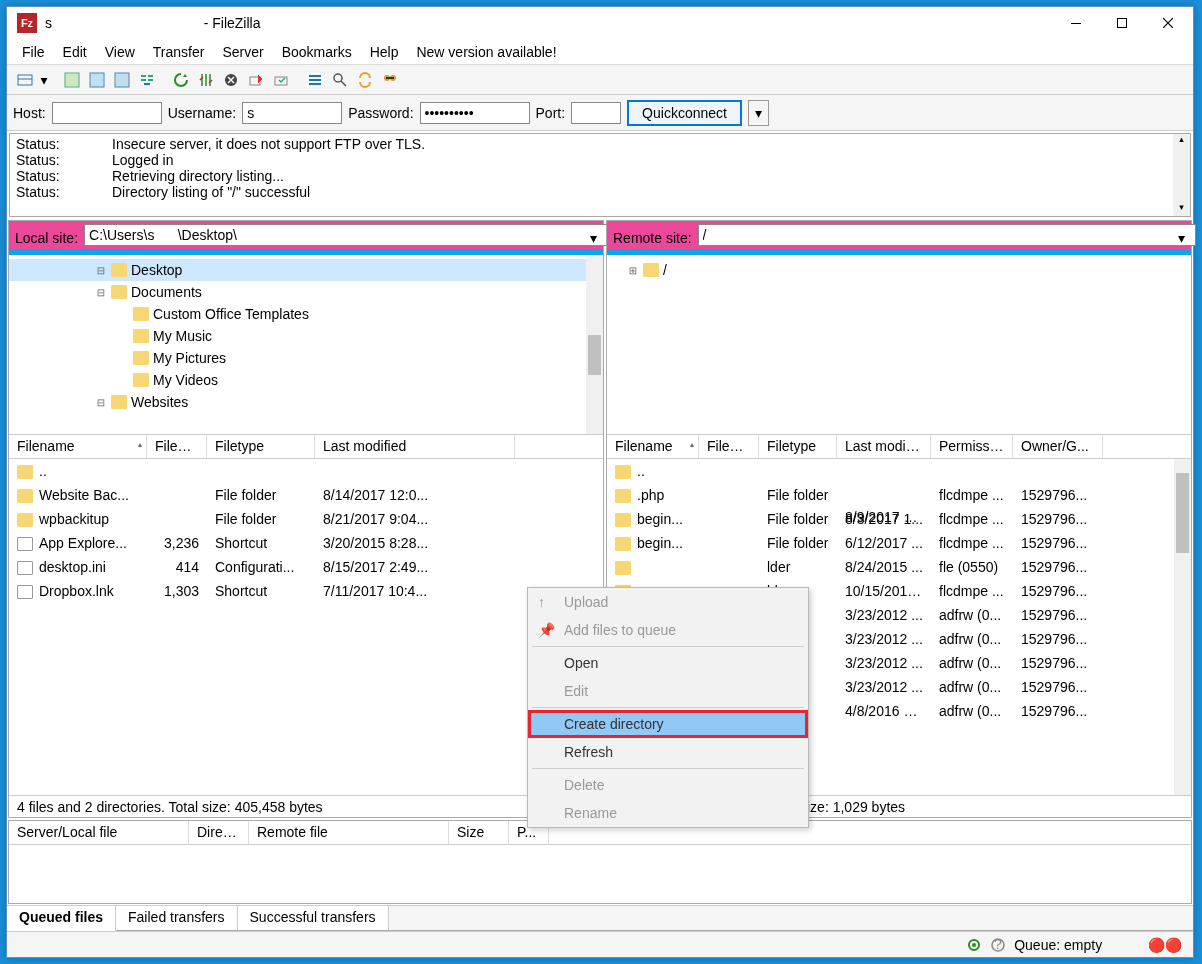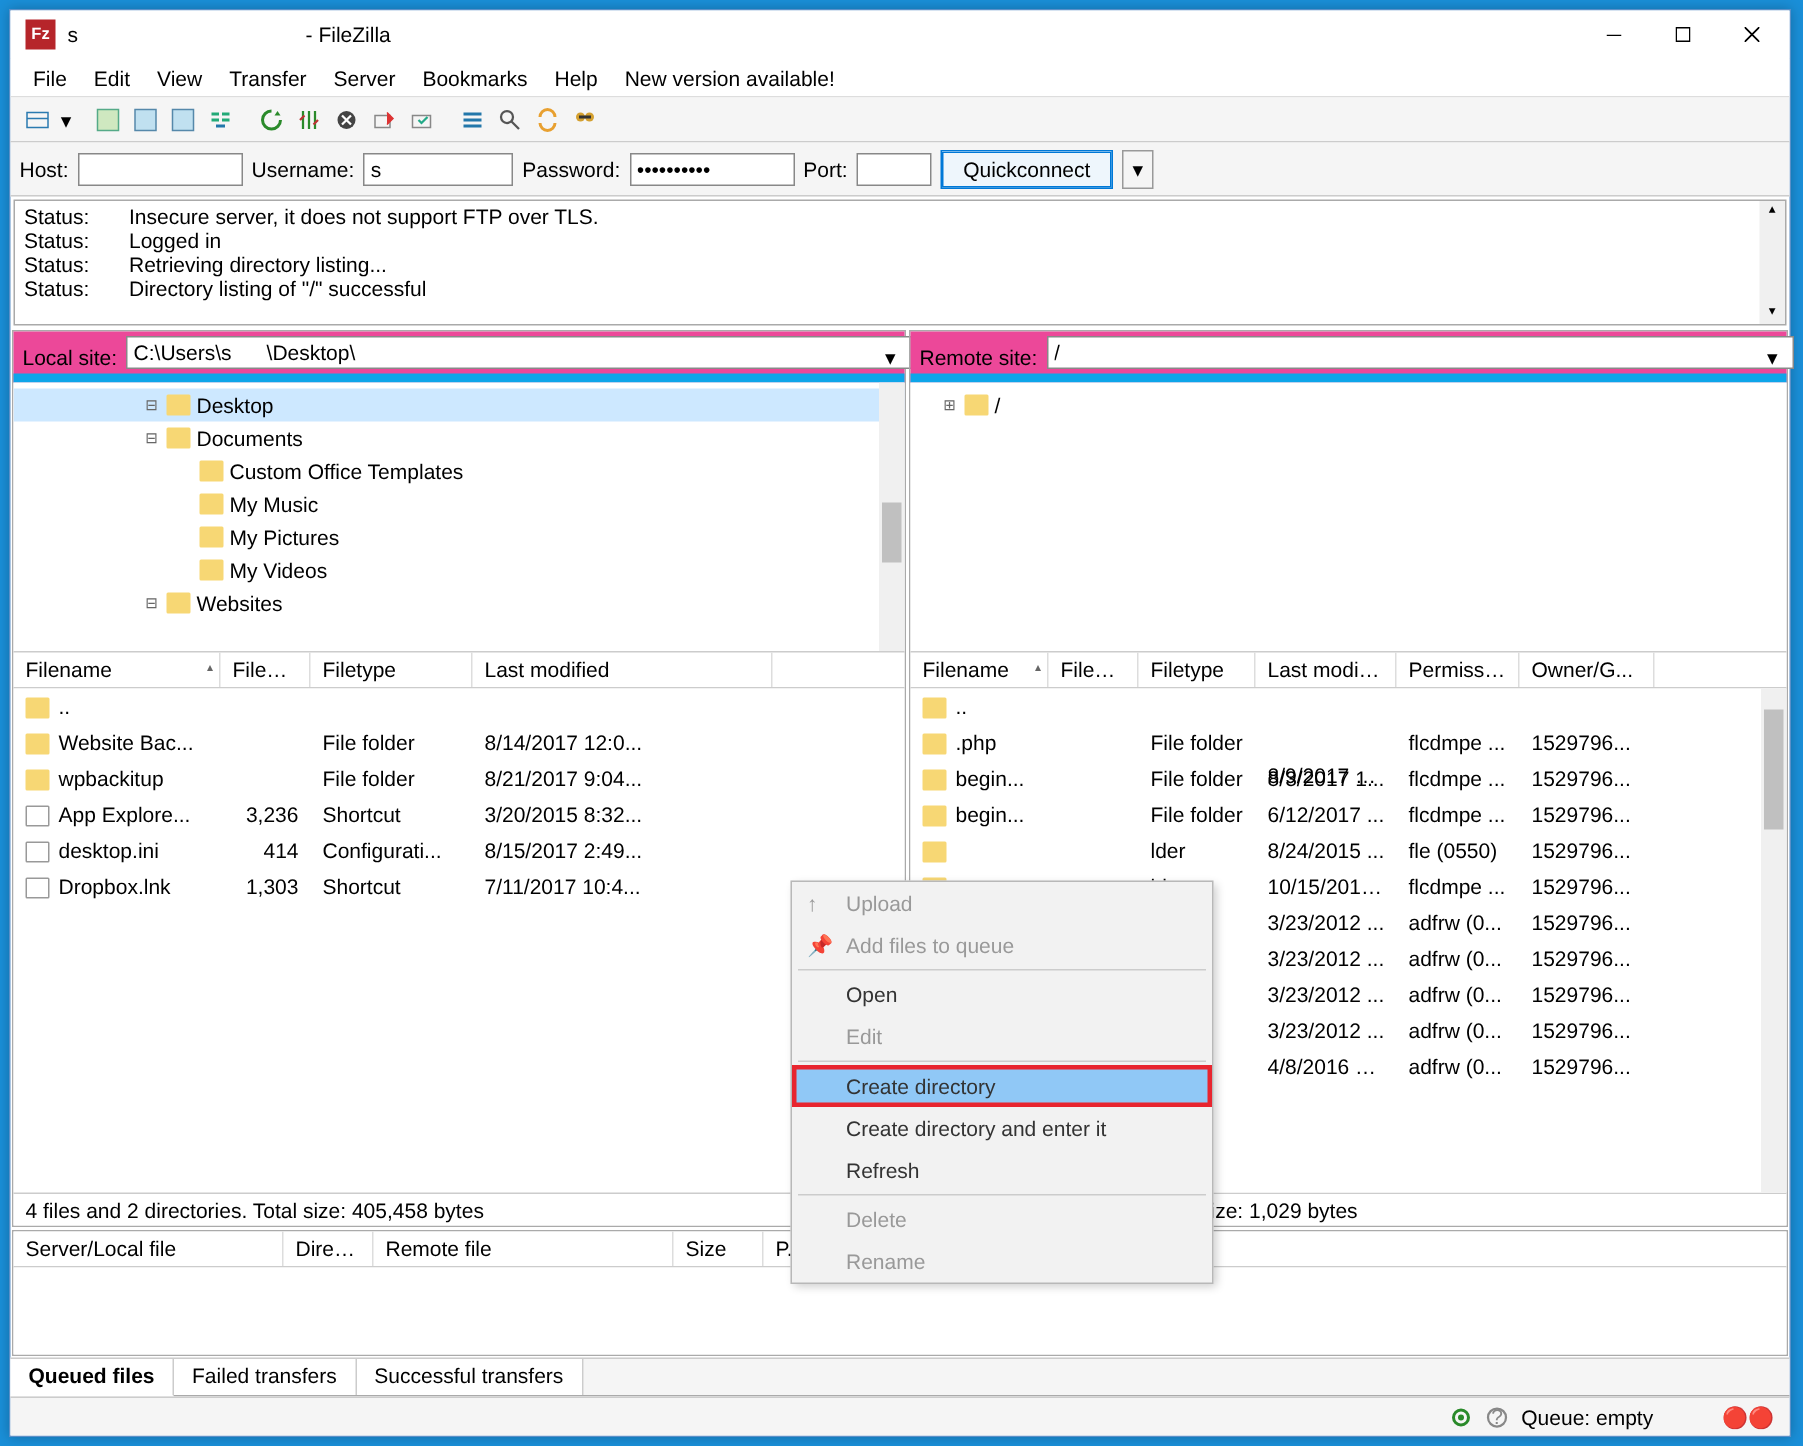--- a/index.html
+++ b/index.html
@@ -13,21 +13,21 @@
 .menubar .mitem { padding: 2px 9px; color: #000; }
 .toolbar { height: 30px; background: #f5f5f5; display: flex; align-items: center; padding: 2px 6px; border-bottom: 1px solid #ccc; gap: 1px; }
 .tbtn { width: 24px; height: 24px; display: flex; align-items: center; justify-content: center; border: 1px solid transparent; }
 .tsep { width: 8px; }
 .quickbar { height: 36px; background: #f5f5f5; display: flex; align-items: center; padding: 2px 6px; border-bottom: 1px solid #ccc; gap: 6px; }
 .quickbar label { color: #000; }
 .quickbar input { border: 1px solid #888; padding: 2px 4px; height: 22px; }
 .quickbar .qbtn { border: 1px solid #0078d7; padding: 4px 14px; background: #eef6fc; box-shadow: 0 0 0 1px #0078d7 inset; }
 .quickbar .ddbtn { border: 1px solid #999; padding: 4px 6px; background: #f5f5f5; }
 .logpane { height: 84px; background: #fff; border: 1px solid #aaa; margin: 2px; padding: 2px 6px; overflow: hidden; position: relative; }
-.logpane .row { display: flex; }
+.logpane .row { display: flex; gap: 26px; }
 .logpane .lbl { width: 70px; color: #000; }
 .logpane .msg { color: #000; }
 .split { flex: 1; display: flex; min-height: 0; }
 .pane { display: flex; flex-direction: column; border: 1px solid #aaa; margin: 1px; min-height: 0; }
 .pane.left { width: 596px; }
 .pane.right { flex: 1; }
 .pathbar { display: flex; align-items: flex-end; padding: 3px 6px; border-bottom: 6px solid #0ea5e9; gap: 6px; background: #ec4899; }
 .pathbar input { flex: 1; border: 1px solid #888; padding: 2px 4px; height: 22px; }
 .tree { flex: 0 0 180px; overflow-y: auto; background: #fff; border-bottom: 1px solid #ccc; padding: 4px 0; position: relative; }
 .tnode { display: flex; align-items: center; height: 22px; gap: 4px; padding-left: 8px; }
@@ -294,21 +294,21 @@
           <div class="lrow">
             <div class="cell" style="width: 138px;"><span class="ficon "></span>wpbackitup</div>
             <div class="cell" style="width: 60px; text-align: right;"></div>
             <div class="cell" style="width: 108px;">File folder</div>
             <div class="cell" style="width: 200px;">8/21/2017 9:04...</div>
           </div>
           <div class="lrow">
             <div class="cell" style="width: 138px;"><span class="ficon file"></span>App Explore...</div>
             <div class="cell" style="width: 60px; text-align: right;">3,236</div>
             <div class="cell" style="width: 108px;">Shortcut</div>
-            <div class="cell" style="width: 200px;">3/20/2015 8:32...</div>
+            <div class="cell" style="width: 200px;">3/20/2015 8:28...</div>
           </div>
           <div class="lrow">
             <div class="cell" style="width: 138px;"><span class="ficon file"></span>desktop.ini</div>
             <div class="cell" style="width: 60px; text-align: right;">414</div>
             <div class="cell" style="width: 108px;">Configurati...</div>
             <div class="cell" style="width: 200px;">8/15/2017 2:49...</div>
           </div>
           <div class="lrow">
             <div class="cell" style="width: 138px;"><span class="ficon file"></span>Dropbox.lnk</div>
             <div class="cell" style="width: 60px; text-align: right;">1,303</div>
@@ -473,18 +473,17 @@
 </div>
 
 <div class="ctxmenu" id="ctxmenu">
     <div class="ci dis" style="position: relative;"><span style="position: absolute; left: 10px; color: rgb(153, 153, 153);">↑</span>Upload</div>
     <div class="ci dis" style="position: relative;"><span style="position: absolute; left: 10px; color: rgb(153, 153, 153);">📌</span>Add files to queue</div>
     <div class="csep"></div>
     <div class="ci">Open</div>
     <div class="ci dis">Edit</div>
     <div class="csep"></div>
     <div class="ci hl">Create directory</div>
-    <div class="ci">Create directory and enter it</div>
     <div class="ci">Refresh</div>
     <div class="csep"></div>
     <div class="ci dis">Delete</div>
     <div class="ci dis">Rename</div>
   </div>
 
 </body></html>

